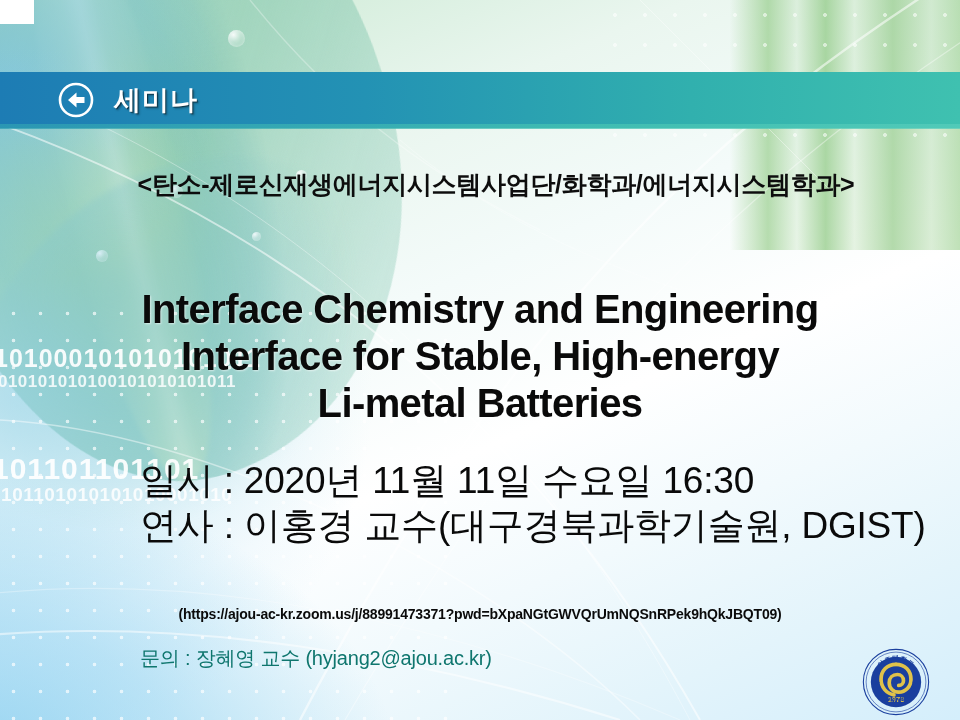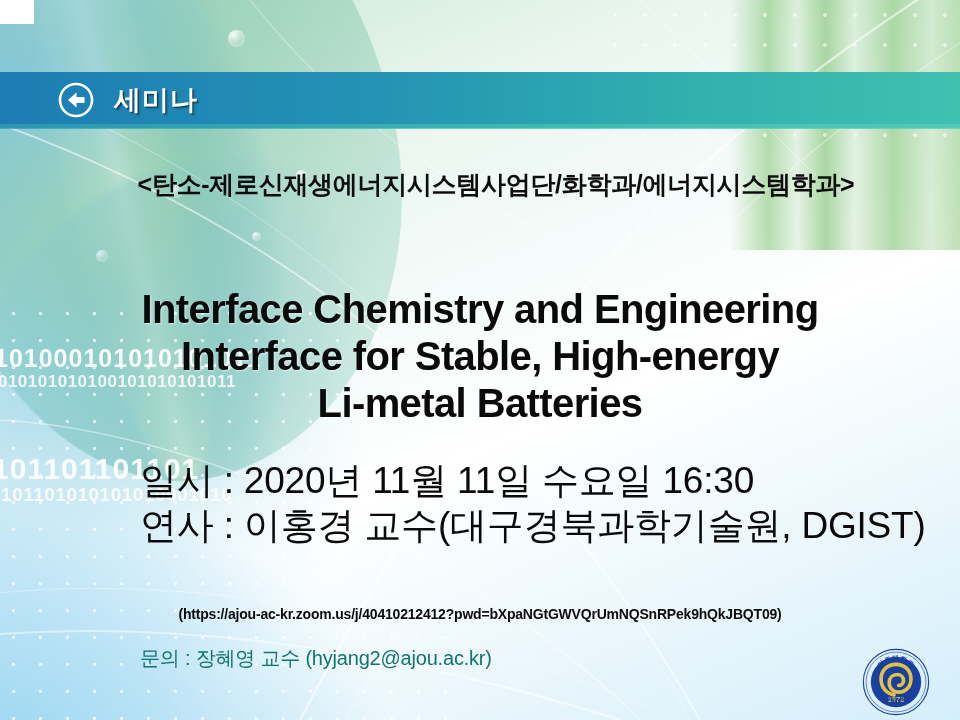--- a/index.html
+++ b/index.html
@@ -339,21 +339,21 @@
       <span class="tl">Interface Chemistry and Engineering</span>
       <span class="tl">Interface for Stable, High-energy</span>
       <span class="tl">Li-metal Batteries</span>
     </div>
 
     <div class="info-block">
       <div class="info-line">일시 : 2020년 11월 11일 수요일 16:30</div>
       <div class="info-line">연사 : 이홍경 교수(대구경북과학기술원, DGIST)</div>
     </div>
 
-    <div class="url-line">(https://ajou-ac-kr.zoom.us/j/40410212412?pwd=bXpaNGtGWVQrUmNQSnRPek9hQkJBQT09)</div>
+    <div class="url-line">(https://ajou-ac-kr.zoom.us/j/88991473371?pwd=bXpaNGtGWVQrUmNQSnRPek9hQkJBQT09)</div>
 
     <div class="contact-line">문의 : 장혜영 교수 (hyjang2@ajou.ac.kr)</div>
 
     <svg class="logo" viewBox="0 0 100 100">
       <circle cx="50" cy="50" r="48" fill="none" stroke="#1a3f9e" stroke-width="1.6"></circle>
       <circle cx="50" cy="50" r="44" fill="none" stroke="#1a3f9e" stroke-width="0.9"></circle>
       <circle cx="50" cy="50" r="37" fill="#1a3f9e"></circle>
       <path d="M 50 24
                C 63 24, 72 33, 72 46
                C 72 57, 64 65, 54 65

